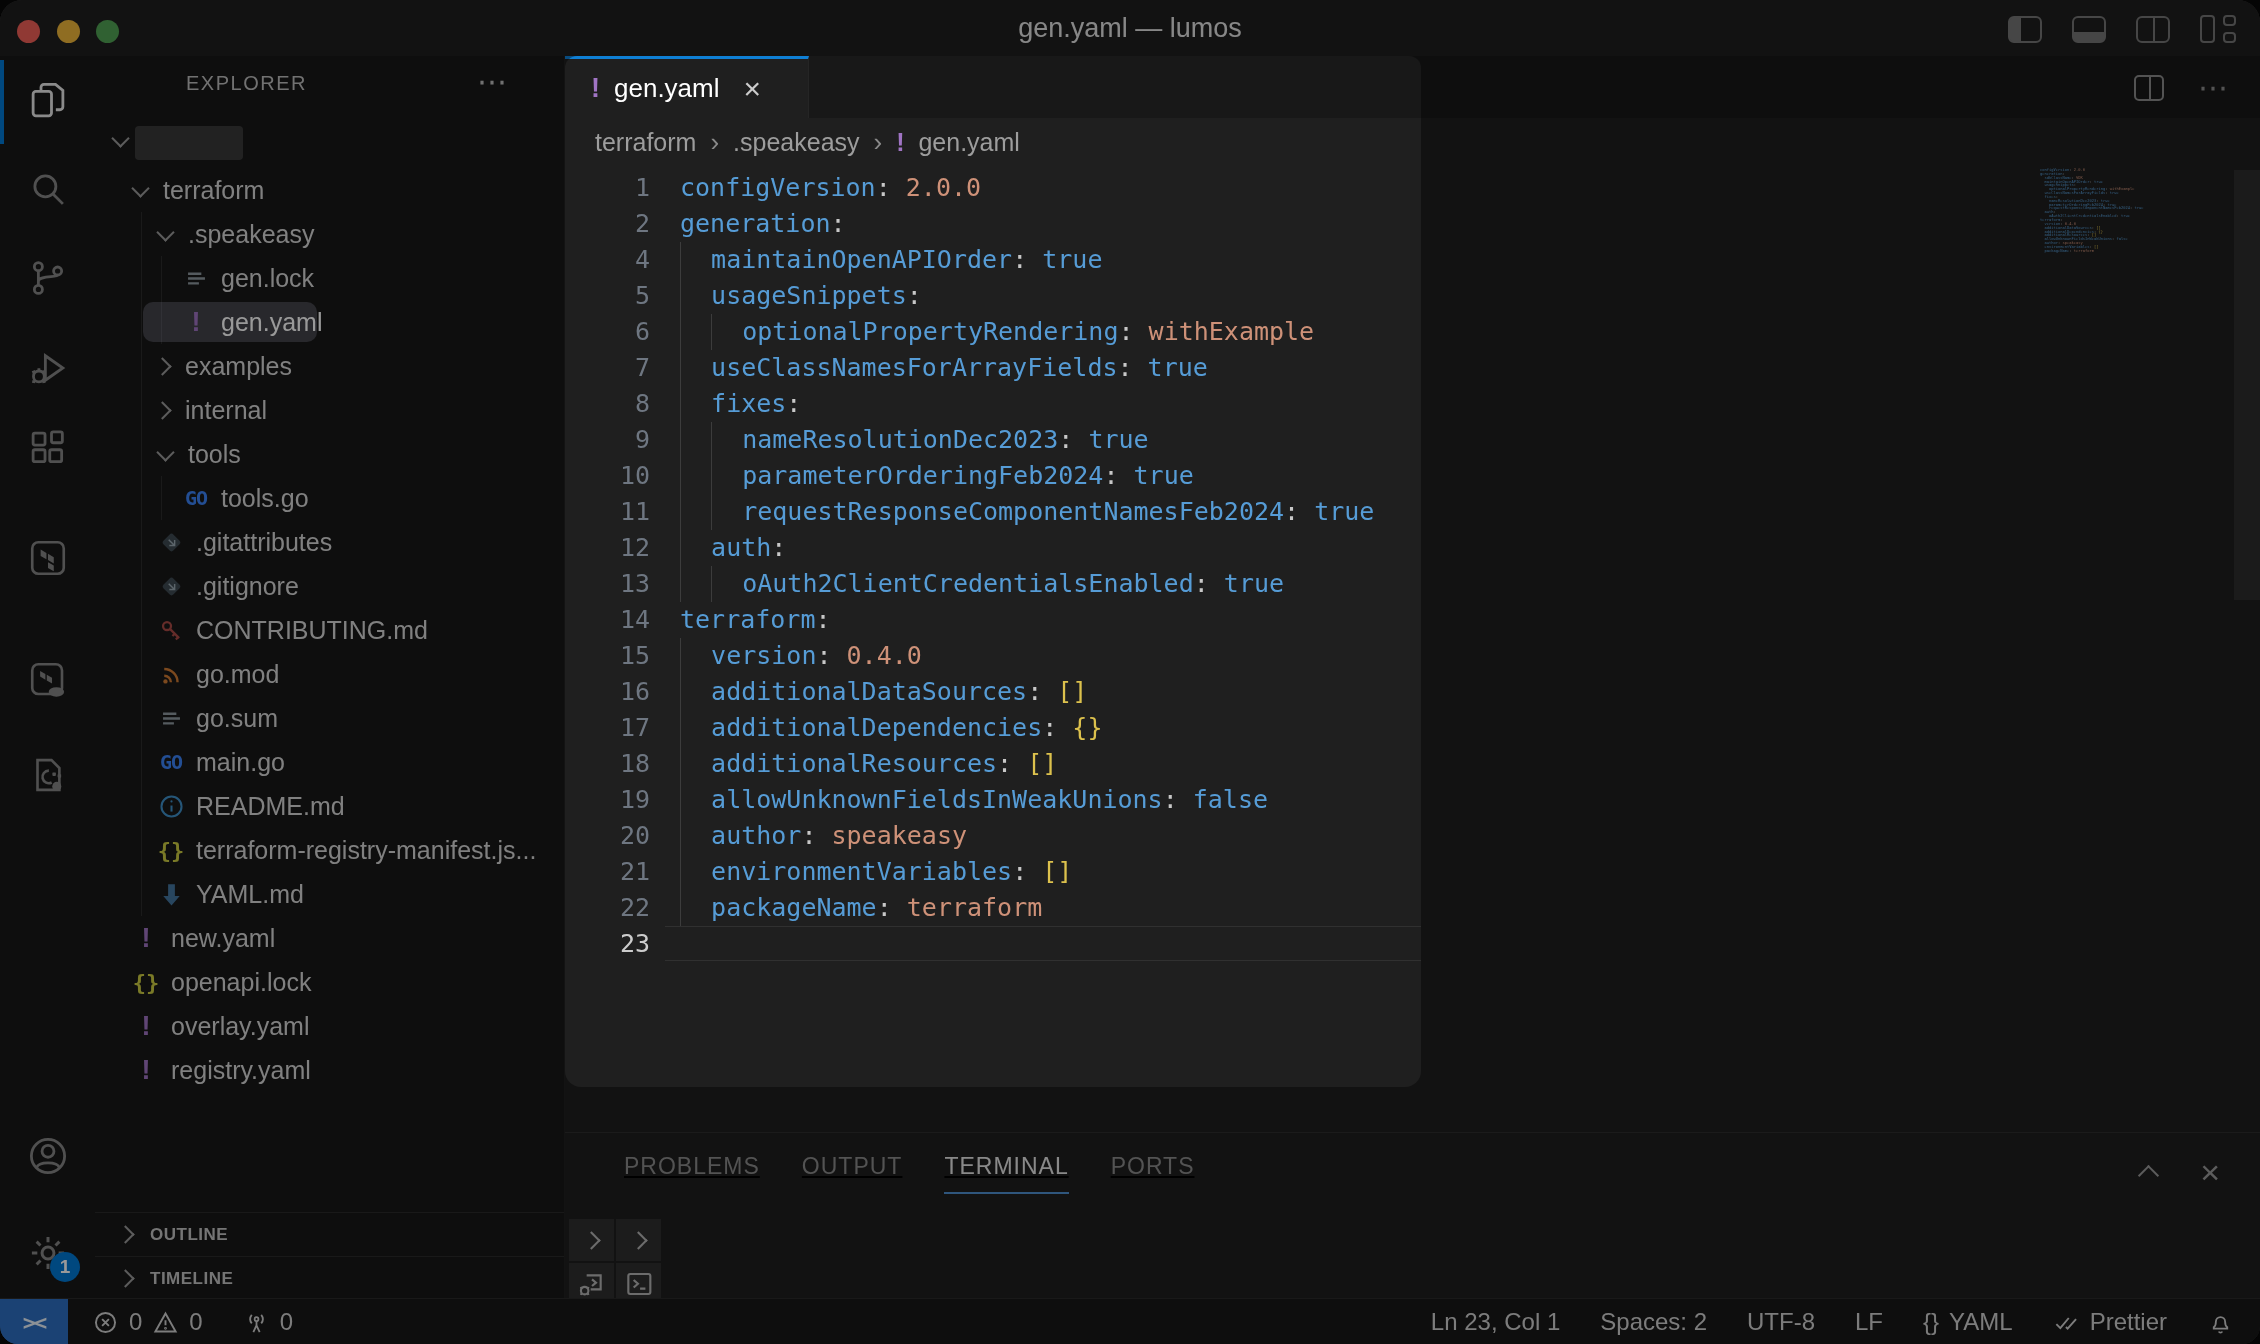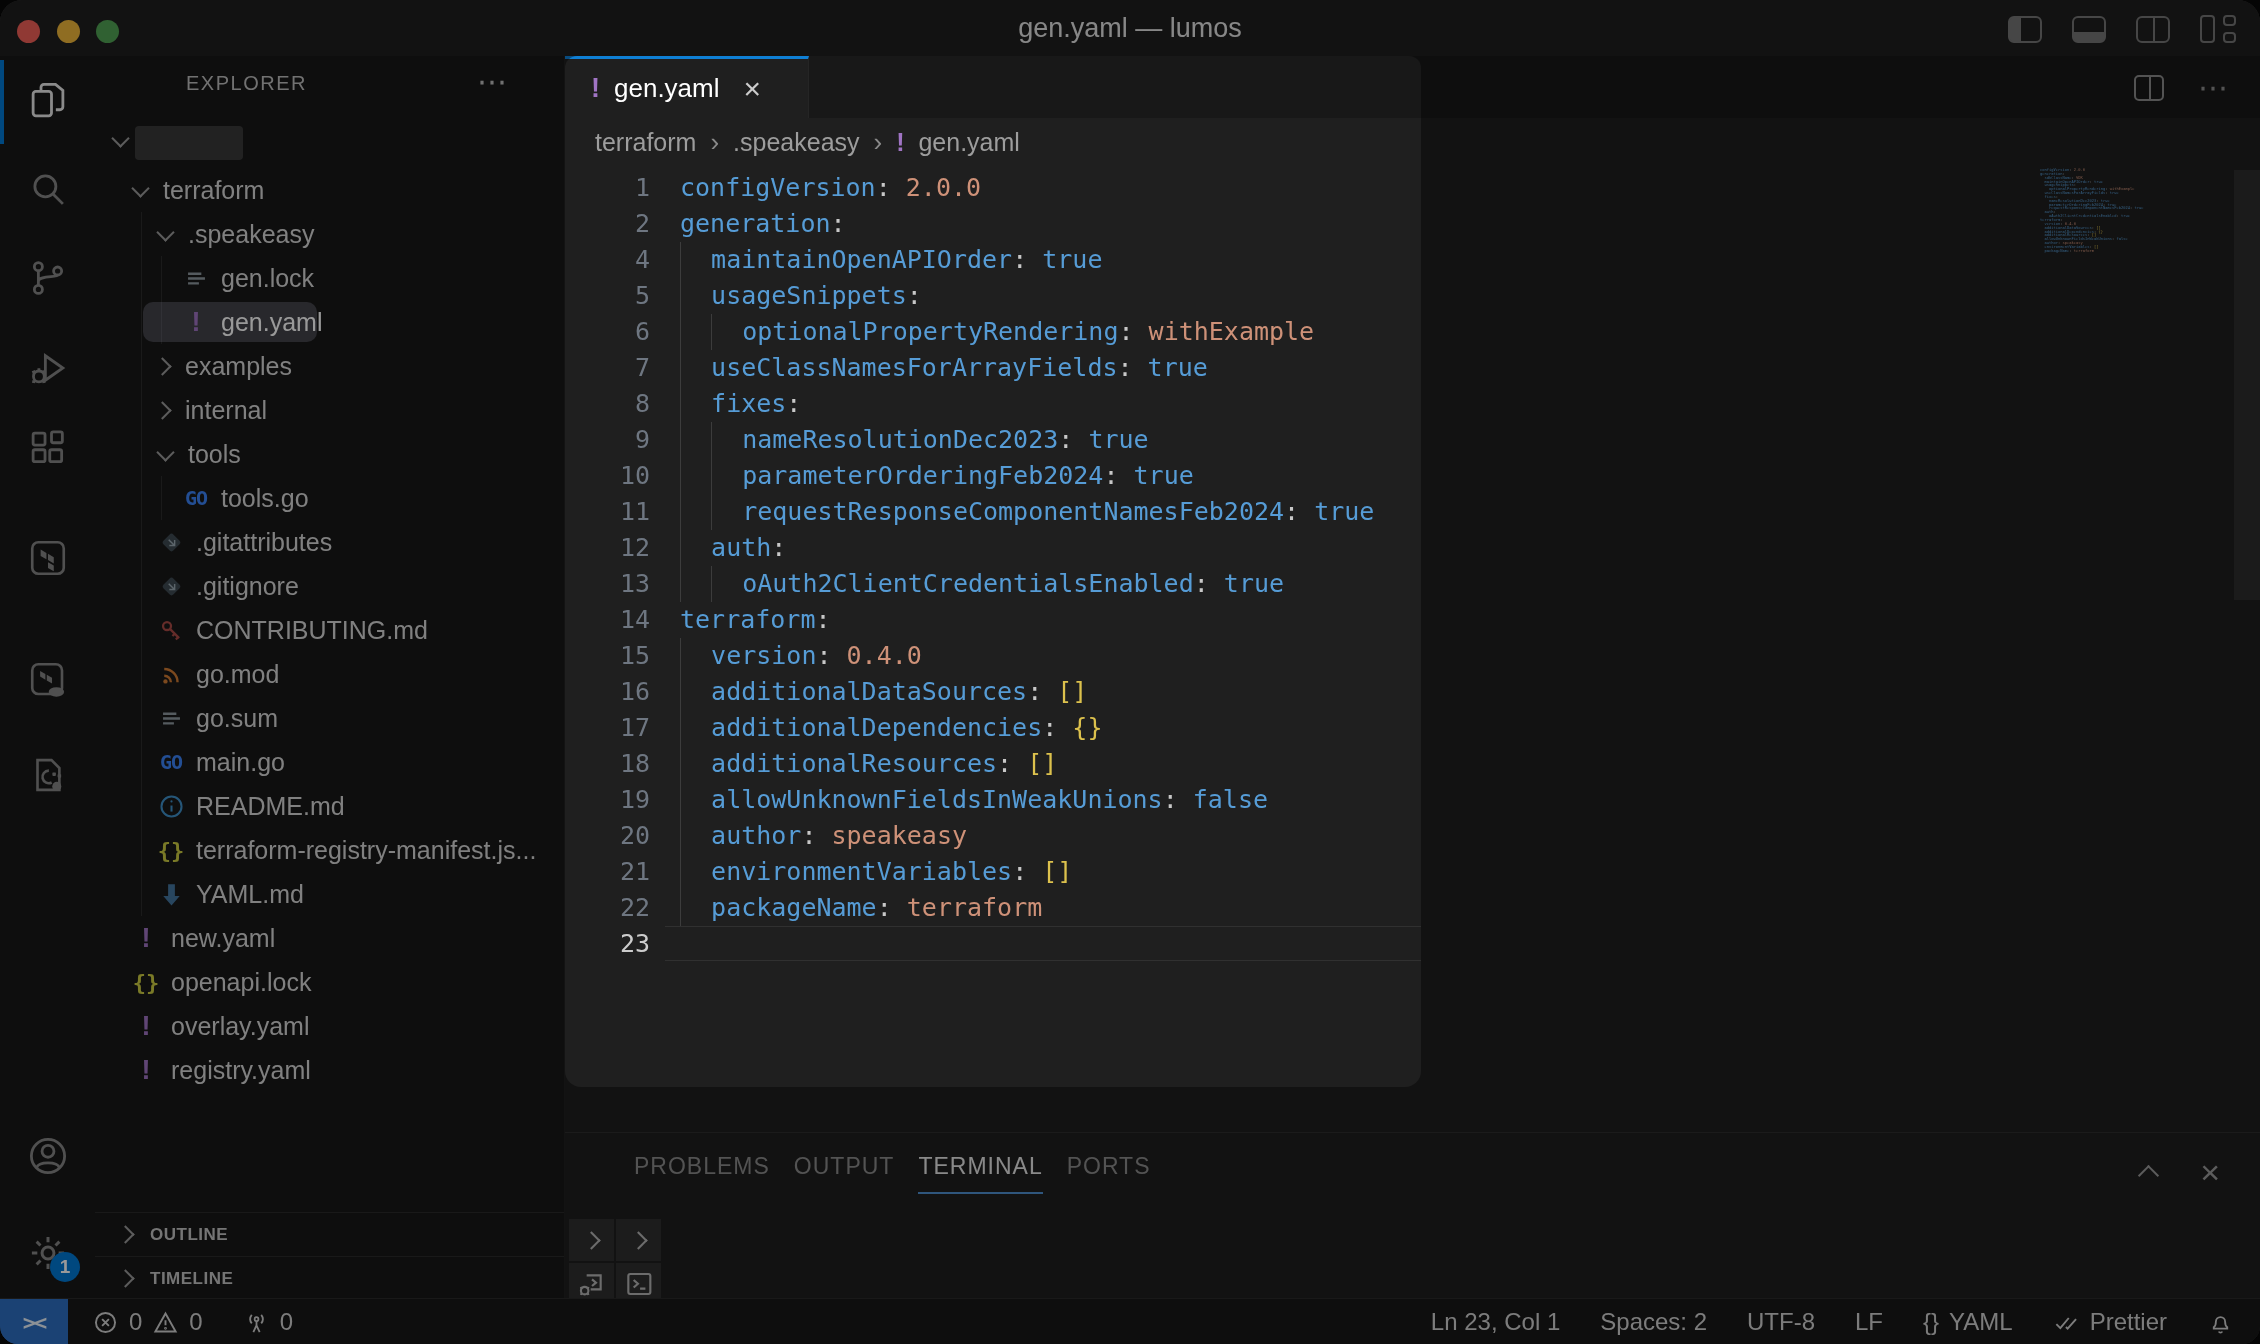--- a/index.html
+++ b/index.html
@@ -83,21 +83,21 @@
   .t-s{color:#ce9178;}
   .t-b{color:#569cd6;}
   .t-y{color:#dcc14d;}
   
   .minimap{position:absolute;left:1475px;top:112px;width:110px;height:300px;overflow:hidden;}
   .minimap-inner{transform:scale(0.34);transform-origin:0 0;width:330px;font-family:"DejaVu Sans Mono",monospace;
     font-size:11px;line-height:11.3px;white-space:pre;}
   .scrollbar{position:absolute;left:1669px;top:114px;width:26px;height:430px;background:rgba(255,255,255,0.07);}
   
   .panel{position:absolute;left:0;top:1076px;width:100%;height:166px;border-top:1px solid #2e2e2e;background:#1f1f1f;box-sizing:border-box;}
-  .ptabs{position:absolute;left:69px;top:20px;display:flex;gap:24px;}
+  .ptabs{position:absolute;left:59px;top:20px;display:flex;gap:42px;text-decoration:underline;}
   .ptab{font-size:23px;letter-spacing:1px;color:#8a8a8a;padding-bottom:12px;}
   .ptab.active{color:#e5e5e5;border-bottom:2.5px solid #4f8fd0;}
   .pactions{position:absolute;right:40px;top:24px;display:flex;gap:44px;align-items:center;color:#9a9a9a;}
   .chevup{width:13px;height:13px;border-left:2.4px solid #9a9a9a;border-top:2.4px solid #9a9a9a;transform:rotate(45deg);margin-top:6px;}
   .pclose{font-size:34px;line-height:30px;}
   .termgrid{position:absolute;left:4px;top:86px;display:grid;grid-template-columns:45px 45px;grid-auto-rows:42px;gap:2px;}
   .tcell{background:#303030;display:flex;align-items:center;justify-content:center;color:#b5b5b5;}
   .chevR{width:11px;height:11px;border-right:2.2px solid #b5b5b5;border-top:2.2px solid #b5b5b5;transform:rotate(45deg);}
   .tcell svg{width:32px;height:32px;}
   

